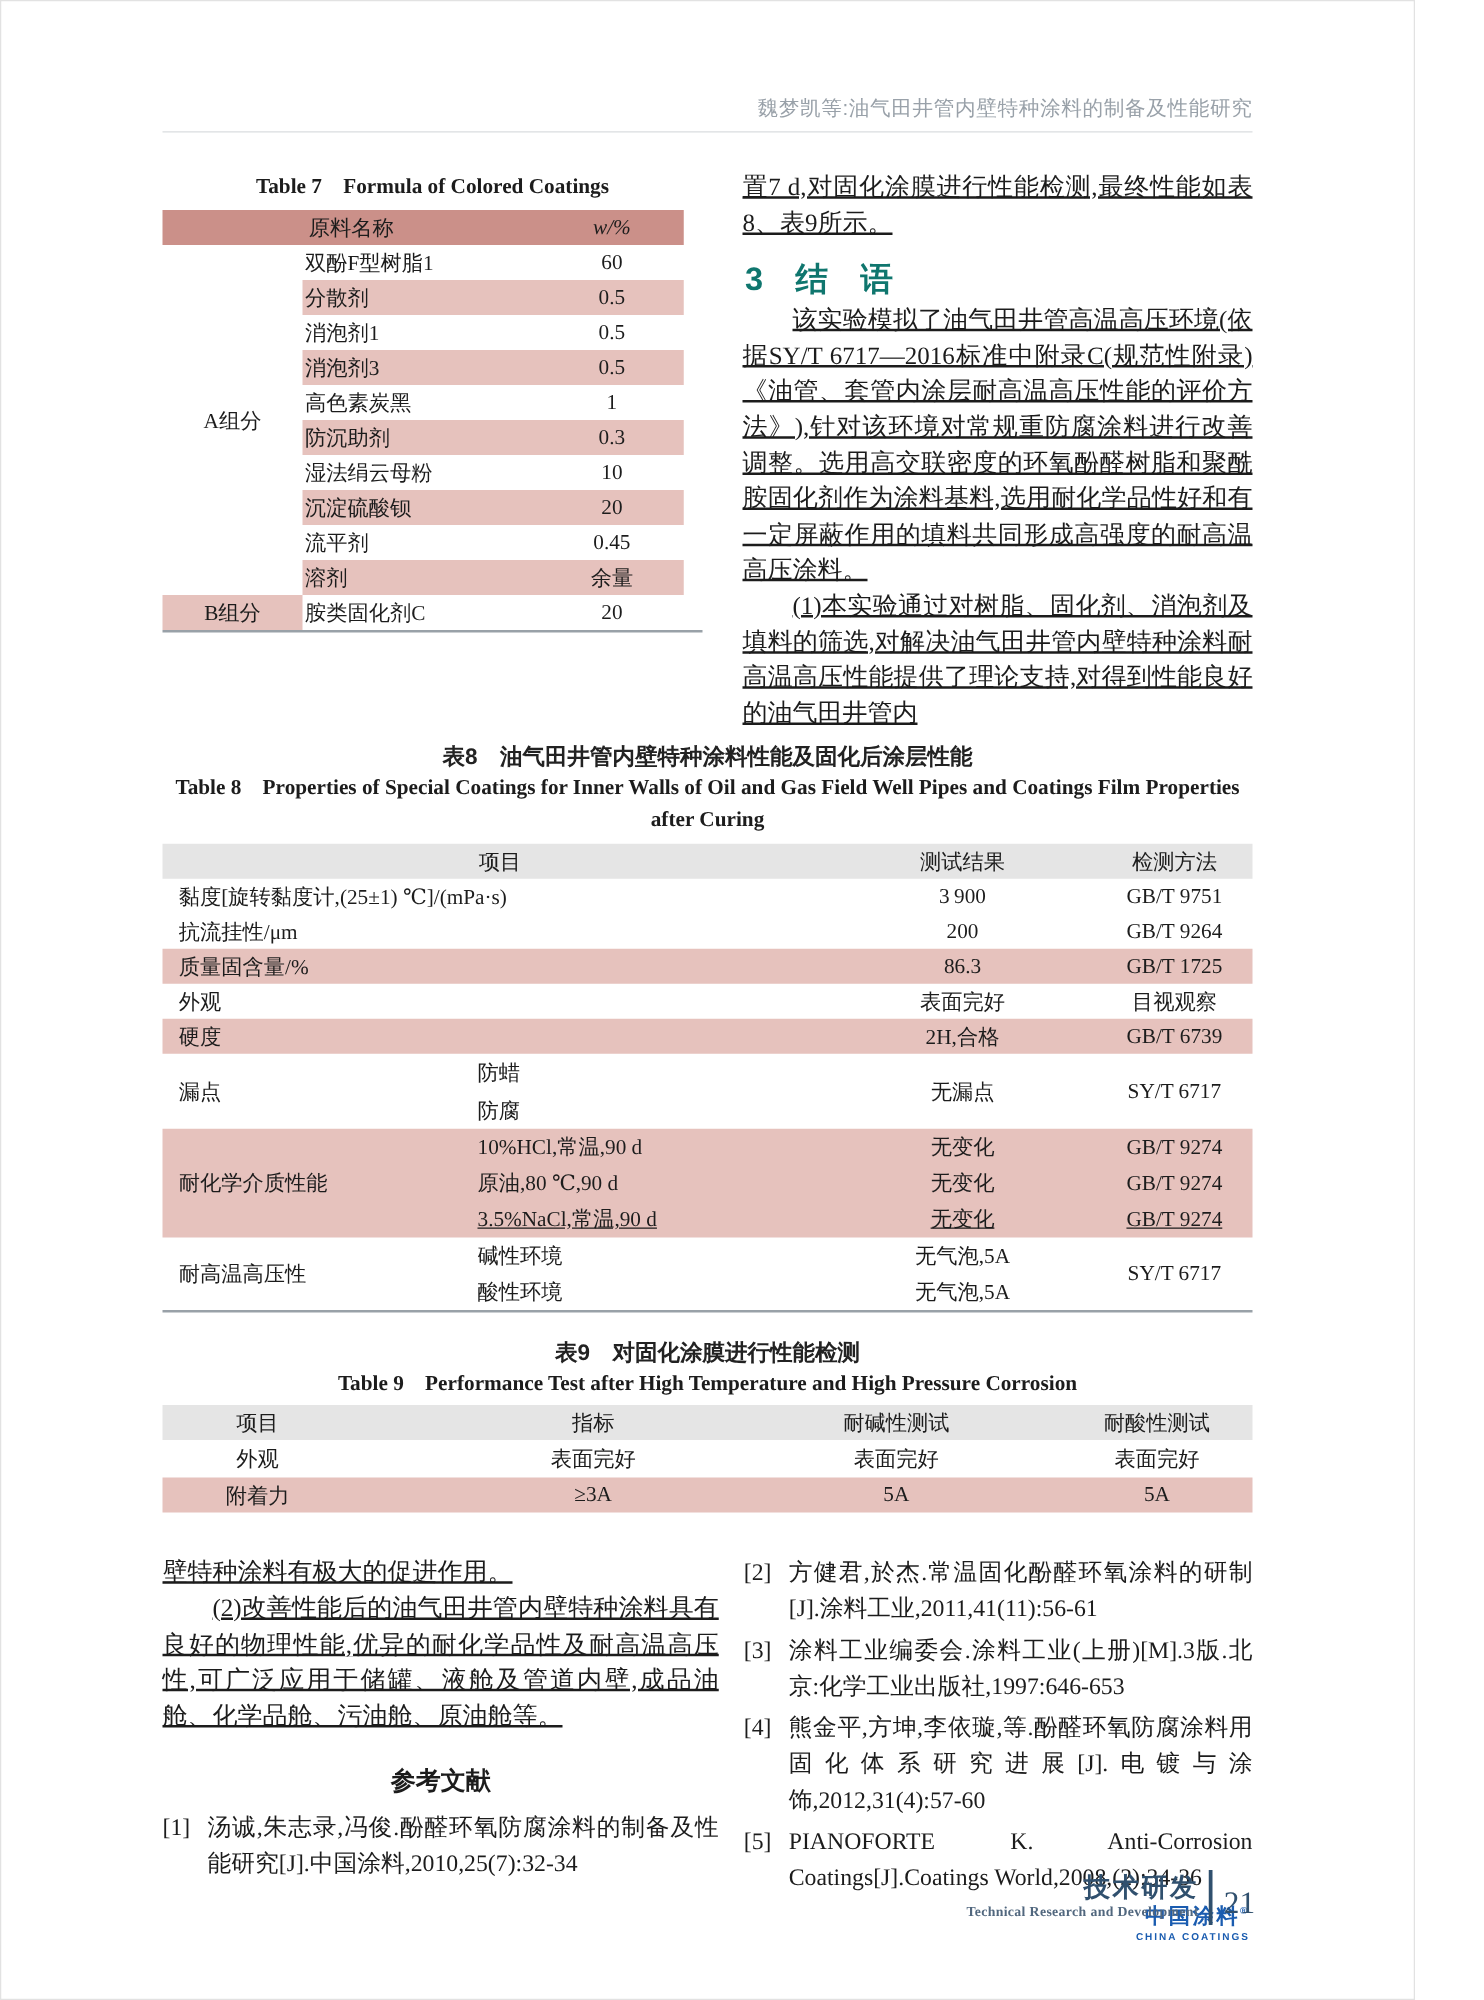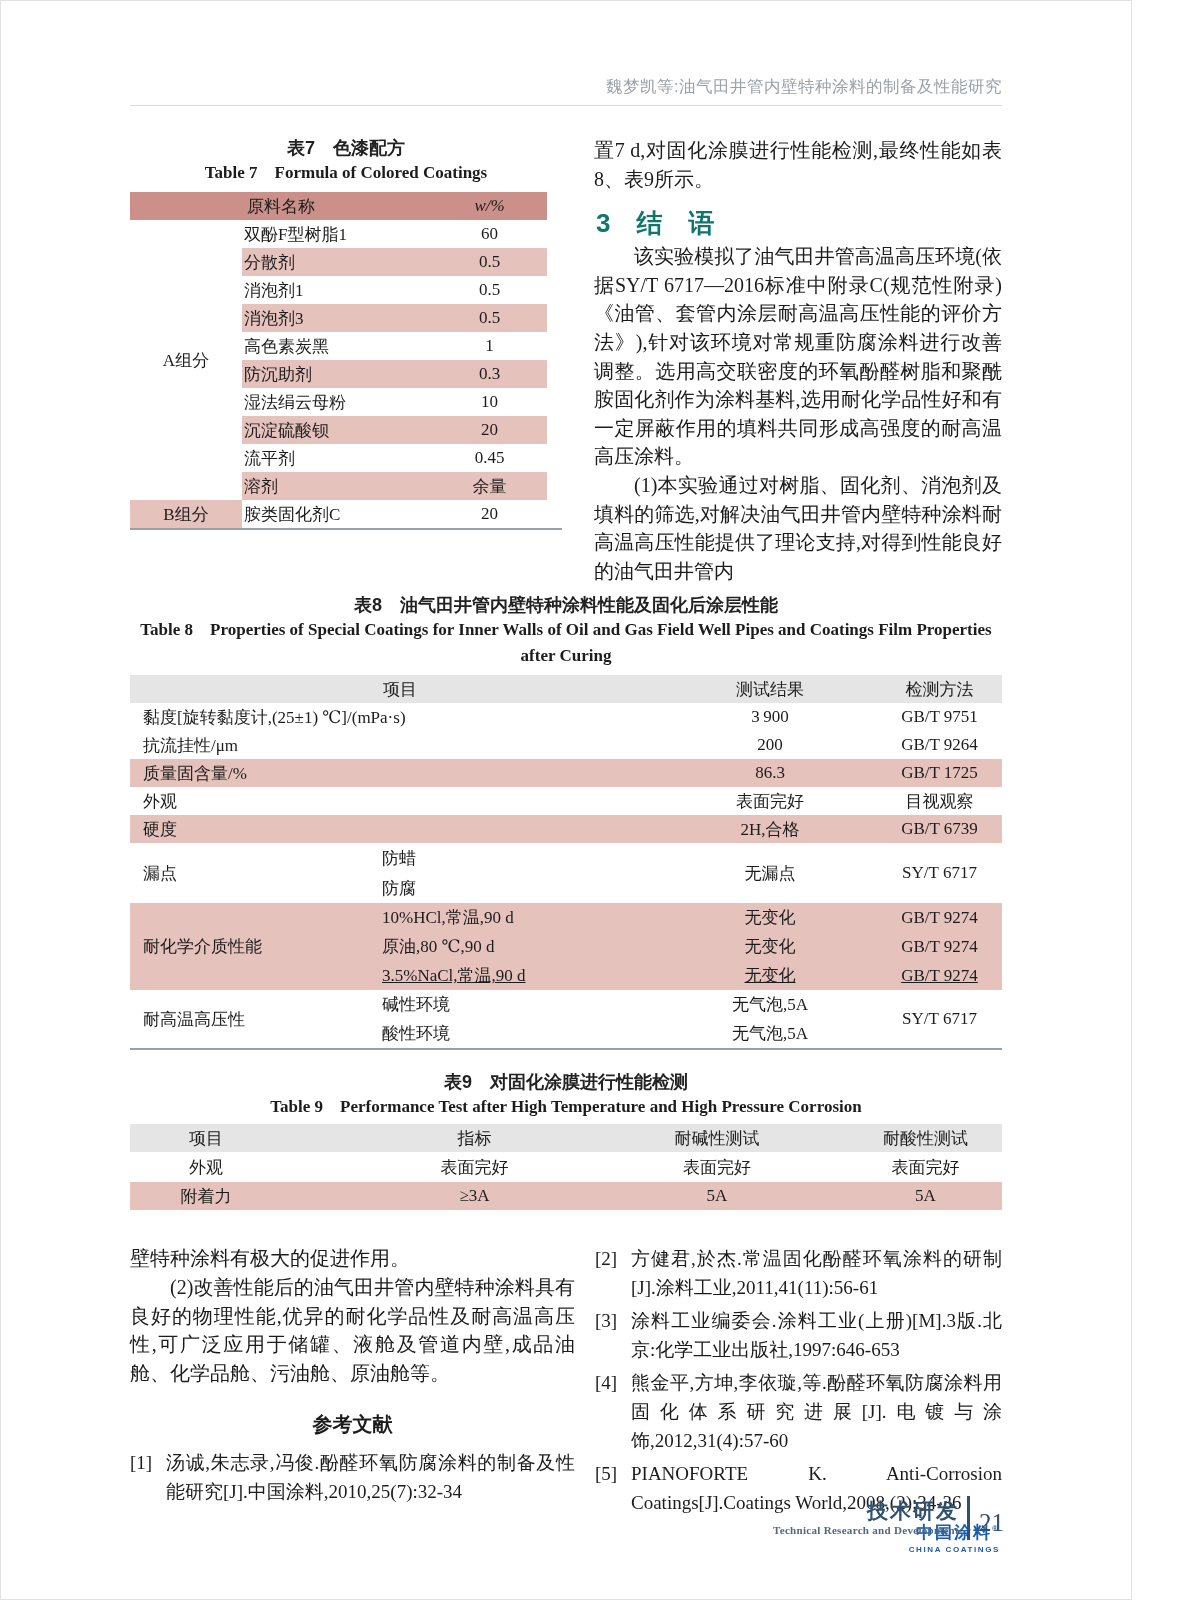--- a/index.html
+++ b/index.html
@@ -15,21 +15,21 @@
 
   
   .cols-top { display:flex; gap:32px; margin-top:30px; }
   .col-l { width:432px; flex:0 0 432px; }
   .col-r { flex:1; }
   .cols-bottom { display:flex; gap:20px; margin-top:34px; }
   .col-bl { width:445px; flex:0 0 445px; }
   .col-br { flex:1; }
 
   
-  .para { font-size:20px; line-height:28.6px; text-align:justify; }
+  .para { font-size:20px; line-height:28.6px; text-align:justify;text-decoration:underline; }
   .indent { text-indent:2em; }
   .section-heading { font-family:"Liberation Sans","DejaVu Sans",sans-serif; font-weight:bold;
                      font-size:26px; color:#0f766e; margin:13px 0 1px 2px; }
 
   
   .cap-cn { text-align:center; font-family:"Liberation Sans","DejaVu Sans",sans-serif;
             font-weight:bold; font-size:18px; color:#222; line-height:24px; }
   .cap-en { text-align:center; font-weight:bold; font-size:17px; line-height:26px; margin-bottom:6px; }
 
   
@@ -100,21 +100,20 @@
 <body>
 
 <div class="page">
 
   <div class="running-head">魏梦凯等:油气田井管内壁特种涂料的制备及性能研究</div>
   <div class="head-rule"></div>
 
   <div class="cols-top">
 
     <div class="col-l">
-      <div class="cap-cn">表7　色漆配方</div>
       <div class="cap-en">Table 7 Formula of Colored Coatings</div>
 
       <div class="t7">
         <div class="t7-hname th-bg">原料名称</div>
         <div class="t7-hval th-bg">w/%</div>
 
         <div class="t7-ga">A组分</div>
 
         <div class="t7-name">双酚F型树脂1</div>
         <div class="t7-val">60</div>

